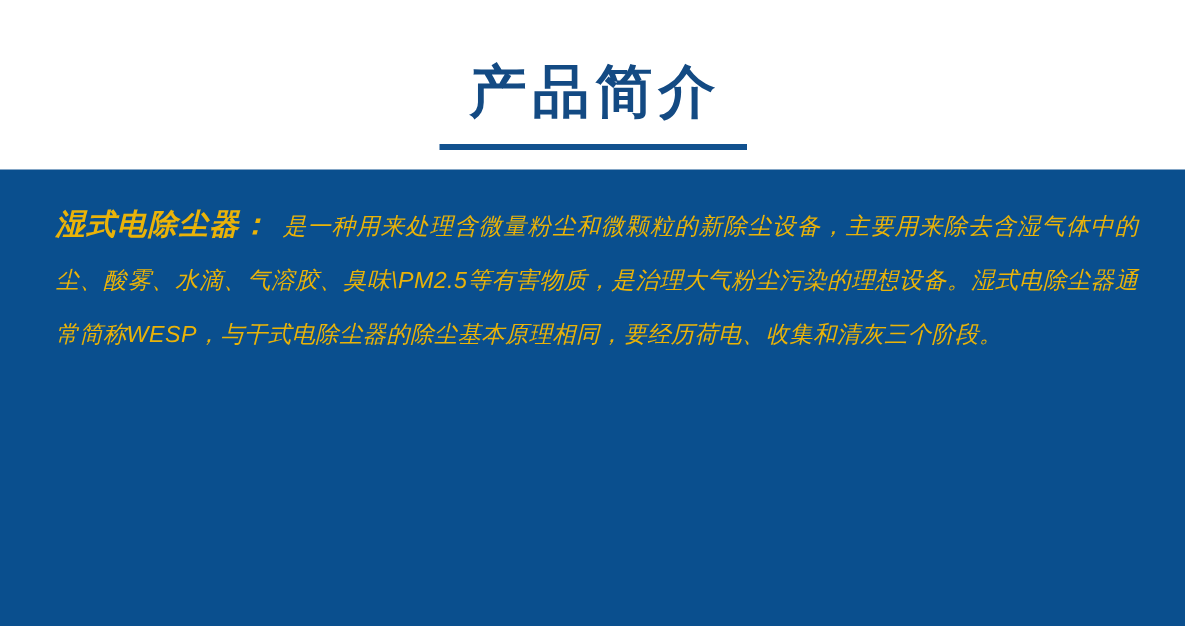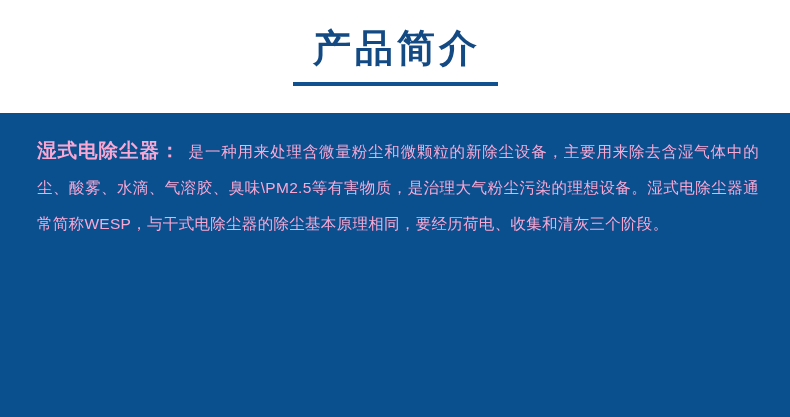--- a/index.html
+++ b/index.html
@@ -24,21 +24,21 @@
   .header {
     position: absolute;
     left: 0;
     top: 0;
     width: 790px;
     height: 113px;
     background: #ffffff;
     display: flex;
     flex-direction: column;
     align-items: center;
-    justify-content: flex-start;
+    justify-content: center;
   }
   .header-title {
     margin-top: 26px;
     font-size: 38px;
     line-height: 44px;
     font-weight: bold;
     color: #134a83;
     letter-spacing: 4px;
     text-indent: 4px;
     white-space: nowrap;
@@ -55,27 +55,28 @@
     position: absolute;
     left: 0;
     top: 113px;
     width: 790px;
     height: 304px;
     background: #0a4f8e;
     box-sizing: border-box;
     padding: 19px 31px 0 37px;
   }
   .para {
-    color: #f9a8d4;
+    color: #eab308;
     font-size: 15.5px;
     line-height: 36px;
     text-align: justify;
     text-justify: inter-ideograph;
     letter-spacing: 0.3px;
     margin: 0;
+    font-style: italic;
   }
   .para + .para {
     margin-top: 1px;
   }
   .lead {
     font-size: 19.5px;
     font-weight: bold;
     letter-spacing: 0.5px;
     padding-right: 8px;
   }

